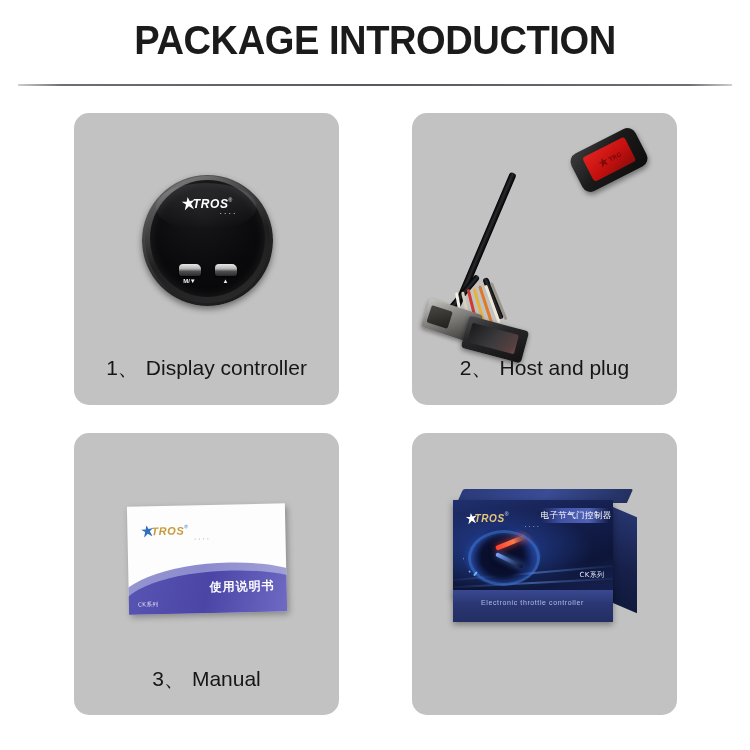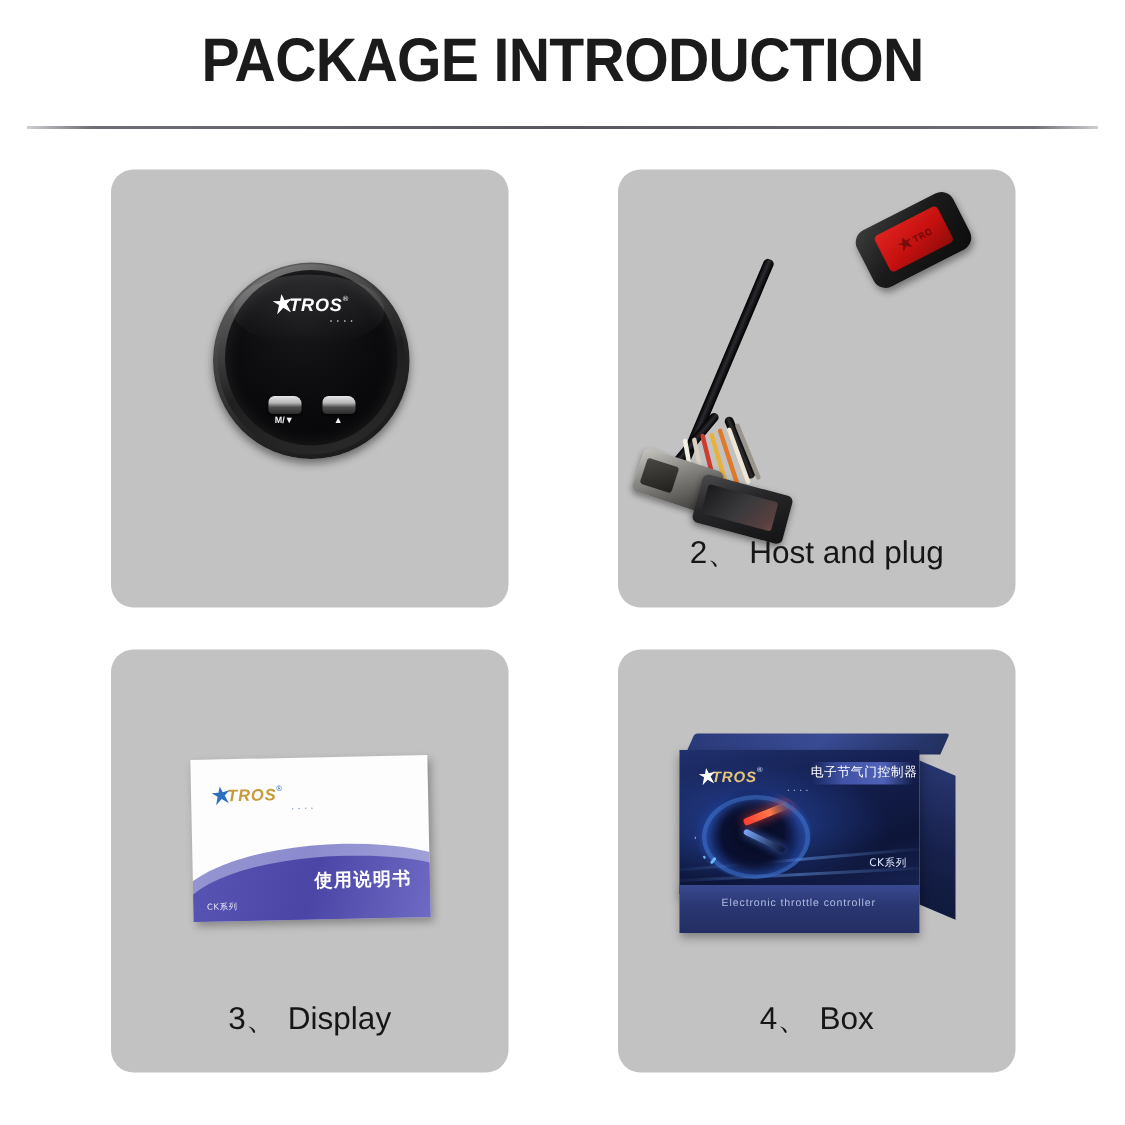--- a/index.html
+++ b/index.html
@@ -502,20 +502,23 @@
       <span class="brand-sub">• • • •</span>
     </div>
 
 
     <div class="ctrl-btn" id="ctrl-btn-mode"></div>
     <div class="ctrl-btn" id="ctrl-btn-up"></div>
     <div class="ctrl-btn-label" id="ctrl-label-mode">M/▼</div>
     <div class="ctrl-btn-label" id="ctrl-label-up">▲</div>
   </div>
 
+  <div class="panel-caption">
+    <span class="cap-num">1、</span><span class="cap-txt">Display controller</span>
+  </div>
 </div>
 
 <div class="panel" id="panel-2">
 
   <div id="host-stage">
 
     <div class="host-cable" id="cable-main"></div>
     <div class="host-cable" id="cable-branch-a"></div>
     <div class="host-cable" id="cable-branch-b"></div>
 
@@ -563,21 +566,21 @@
         <span class="brand-star"></span><span class="brand-word">TROS</span><span class="brand-reg">®</span>
       </span>
       <span class="brand-sub">• • • •</span>
     </div>
 
     <div id="manual-title">使用说明书</div>
     <div id="manual-series">CK系列</div>
   </div>
 
   <div class="panel-caption">
-    <span class="cap-num">3、</span><span class="cap-txt">Display</span>
+    <span class="cap-num">3、</span><span class="cap-txt">Manual</span>
   </div>
 </div>
 
 <div class="panel" id="panel-4">
 
   <div id="box">
     <div id="box-top"></div>
     <div id="box-side"></div>
 
     <div id="box-face">
@@ -604,16 +607,13 @@
 
       <div id="box-cn-title">电子节气门控制器</div>
       <div id="box-series">CK系列</div>
     </div>
 
     <div id="box-front">
       <div id="box-en-title">Electronic throttle controller</div>
     </div>
   </div>
 
-  <div class="panel-caption">
-    <span class="cap-num">4、</span><span class="cap-txt">Box</span>
-  </div>
 </div>
 
 </body></html>

